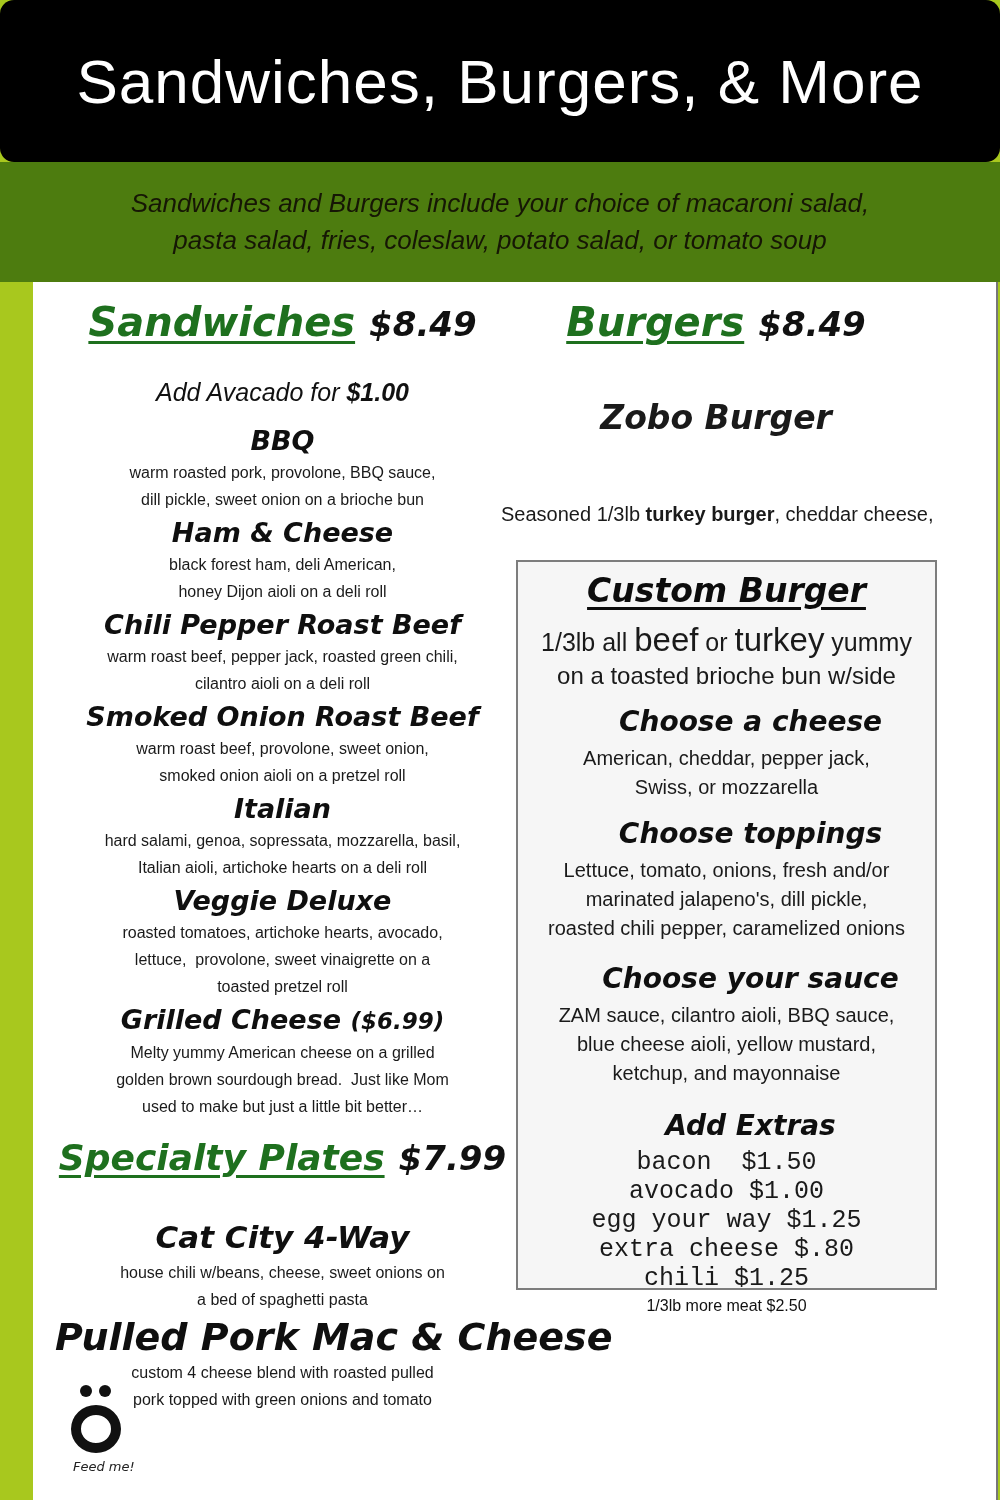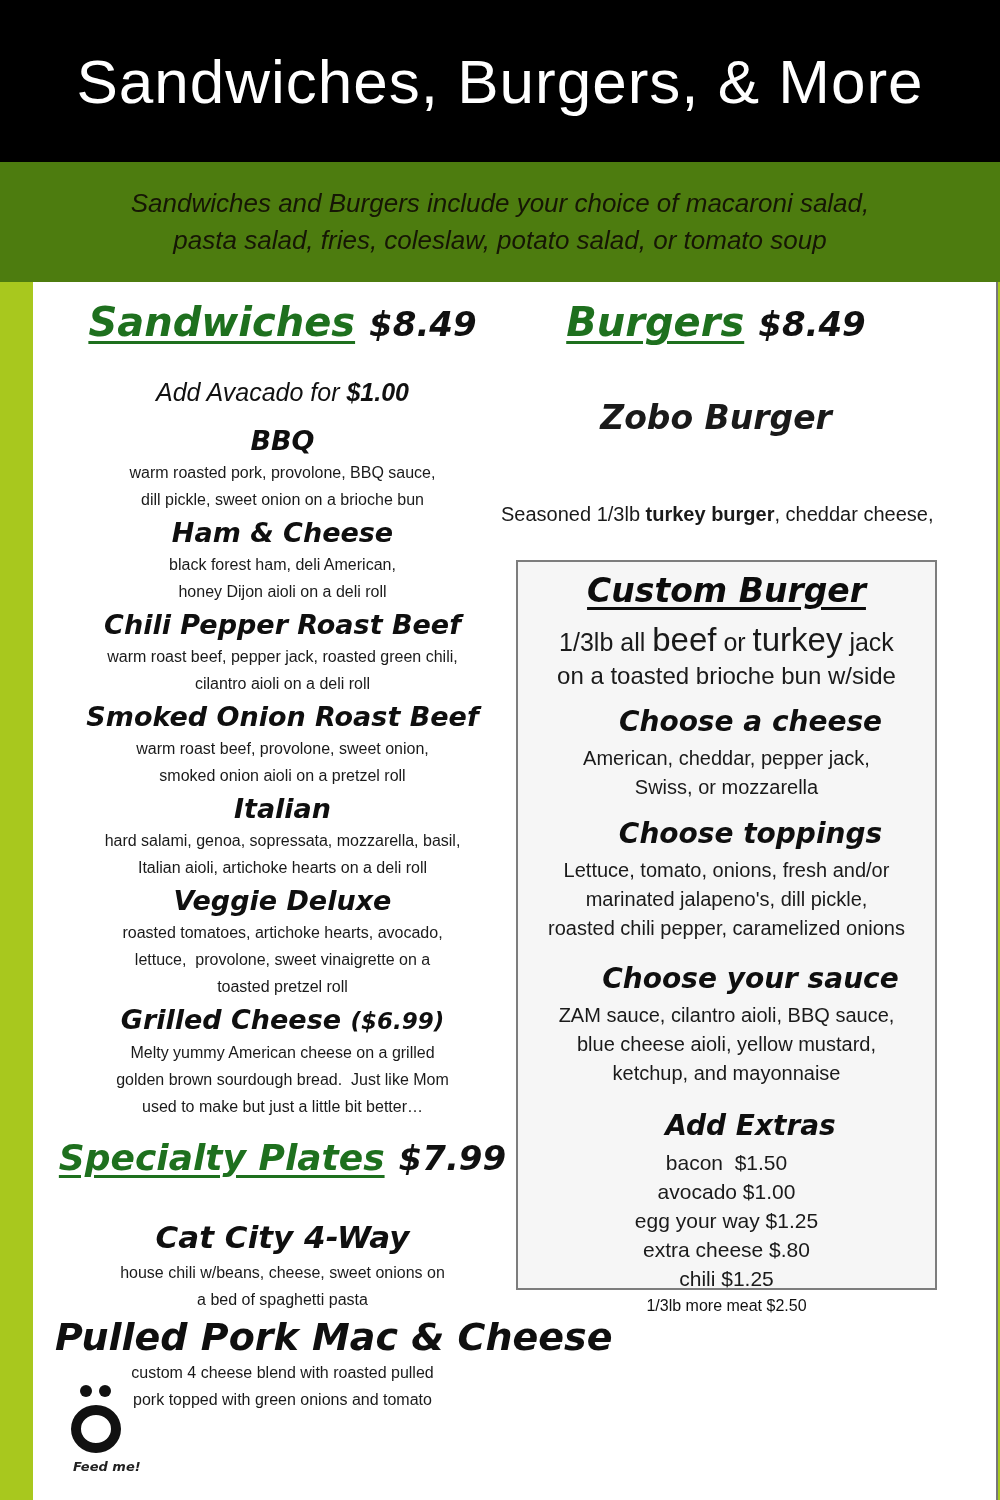--- a/index.html
+++ b/index.html
@@ -1,21 +1,21 @@
 <!DOCTYPE html>
 <html><head>
 <meta charset="utf-8">
 <style>
   html,body{margin:0;padding:0;background:#fff;}
   .stage{position:relative;width:1000px;height:1500px;overflow:hidden;background:#a8c81e;
          font-family:"Liberation Sans",sans-serif;color:#1a1a1a;}
 
   
   .header{position:absolute;left:0;top:0;width:100%;height:162px;background:#000;
-          display:flex;align-items:center;justify-content:center;}
+          display:flex;align-items:center;justify-content:center;border-radius:14px;}
   .header .title{color:#fff;font-size:62px;letter-spacing:1px;font-weight:400;
                  font-family:"Liberation Sans",sans-serif;white-space:pre;}
 
   
   .banner{position:absolute;left:0;top:162px;width:100%;height:120px;background:#4d7c0f;
           display:flex;flex-direction:column;align-items:center;justify-content:center;gap:6px;}
   .banner .b-line{font-style:italic;font-weight:500;font-size:26px;color:#161605;white-space:pre;}
 
   
   .page{position:absolute;left:33px;top:282px;width:963px;height:1218px;background:#fff;
@@ -53,32 +53,32 @@
               text-align:center;overflow:visible;}
   .cb-title{margin-top:8px;line-height:42px;font-size:33px;color:#0c0c0c;
             text-decoration:underline;text-decoration-thickness:3px;text-underline-offset:5px;}
   .cb-intro1{margin-top:8px;line-height:40px;font-size:25px;white-space:pre;}
   .cb-intro1 .big{font-size:33px;}
   .cb-intro2{line-height:28px;font-size:24px;white-space:pre;}
   .cb-sub{line-height:36px;font-size:28px;color:#0f0f0f;white-space:nowrap;padding-left:48px;}
   .mt14{margin-top:14px;} .mt18{margin-top:18px;} .mt20{margin-top:20px;}
   .cb-line{line-height:29px;font-size:20px;white-space:pre;}
   .cb-lines{margin-top:4px;}
-  .extras .cb-line{font-size:21px;}
+  .extras .cb-line{font-size:25px;font-family:Liberation Mono, monospace;}
   .overflow-line{position:absolute;left:483px;top:1010px;width:421px;text-align:center;
                  font-size:16px;line-height:28px;white-space:pre;color:#111;}
 
   
   .logo{position:absolute;left:0;top:1095px;width:140px;height:110px;}
   .logo .dot{position:absolute;width:12px;height:12px;background:#111;border-radius:50%;top:8px;}
   .logo .dot1{left:47px;} .logo .dot2{left:66px;}
   .logo .ring{position:absolute;left:38px;top:28px;width:30px;height:28px;
               border:10px solid #111;border-radius:50%;}
   .logo .caption{position:absolute;left:40px;top:82px;font-size:13px;font-style:italic;
-                 font-weight:bold;font-family:"DejaVu Sans",sans-serif;color:#222;white-space:nowrap;}
+                 font-weight:normal;font-family:"DejaVu Sans",sans-serif;color:#222;white-space:nowrap;}
 </style>
 </head>
 <body>
 
 <div class="stage">
 
   <div class="header">
     <div class="title">Sandwiches, Burgers, &amp; More</div>
   </div>
 
@@ -171,21 +171,21 @@
       <div class="zobo-desc">
         <div><span>Seasoned 1/3lb </span><span class="bold">turkey burger</span><span>, cheddar cheese,</span></div>
         <div>caramelized onion &amp; bacon compote,</div>
         <div>blue cheese aioli on a toasted brioche bun</div>
       </div>
     </div>
 
     <div class="custom-box">
       <div class="script cb-title">Custom Burger</div>
 
-      <div class="cb-intro1"><span>1/3lb all </span><span class="big">beef</span><span> or </span><span class="big">turkey</span><span> jack</span></div>
+      <div class="cb-intro1"><span>1/3lb all </span><span class="big">beef</span><span> or </span><span class="big">turkey</span><span> yummy</span></div>
       <div class="cb-intro2">on a toasted brioche bun w/side</div>
 
       <div class="script cb-sub mt14">Choose a cheese</div>
       <div class="cb-lines">
         <div class="cb-line">American, cheddar, pepper jack,</div>
         <div class="cb-line">Swiss, or mozzarella</div>
       </div>
 
       <div class="script cb-sub mt14">Choose toppings</div>
       <div class="cb-lines">

